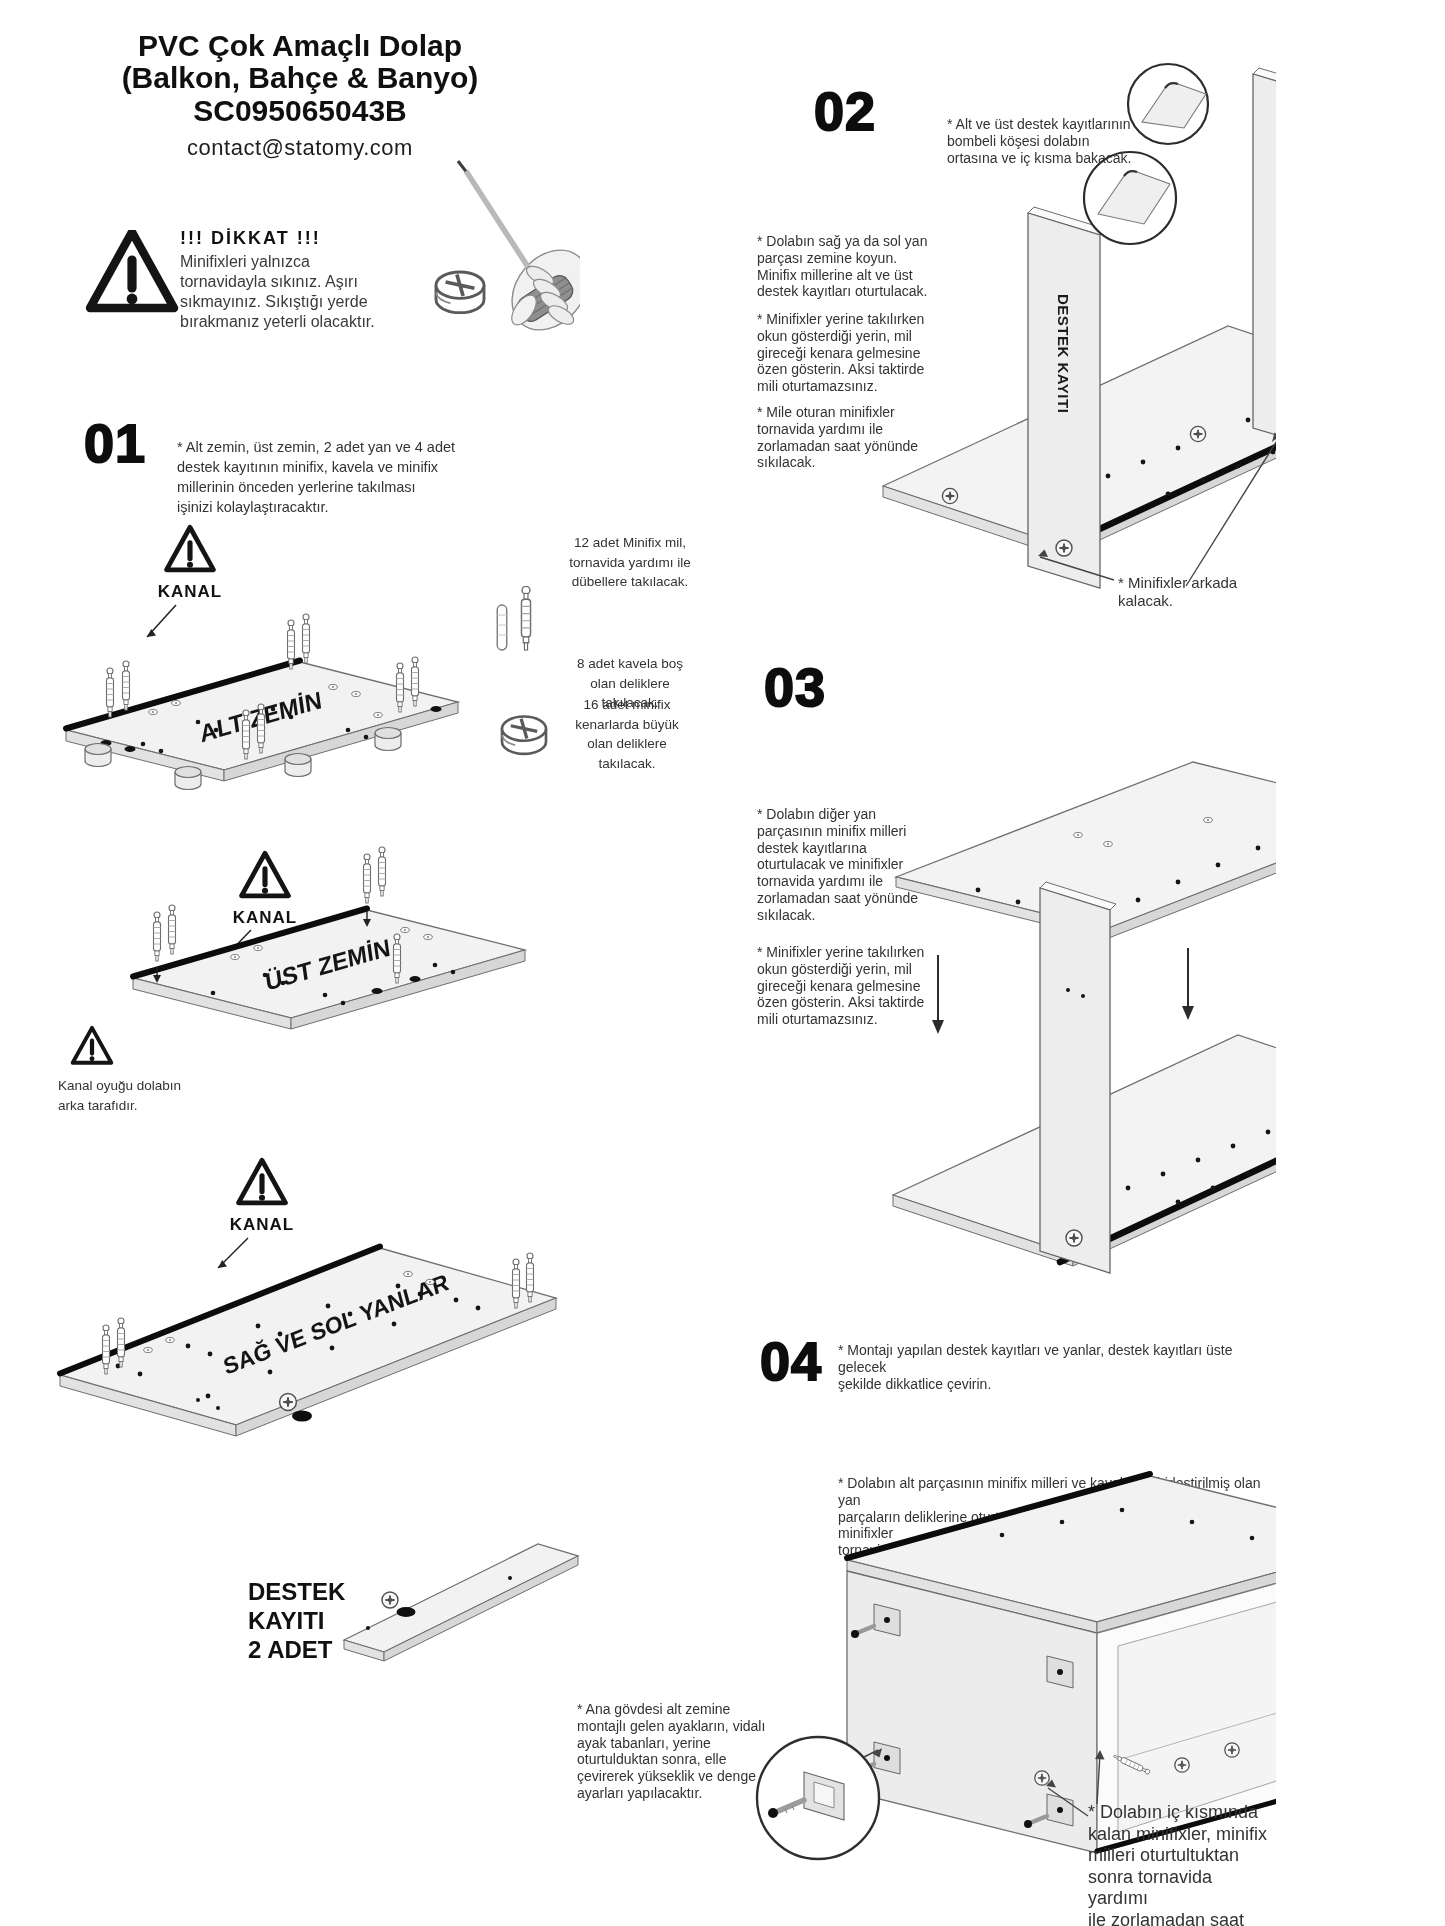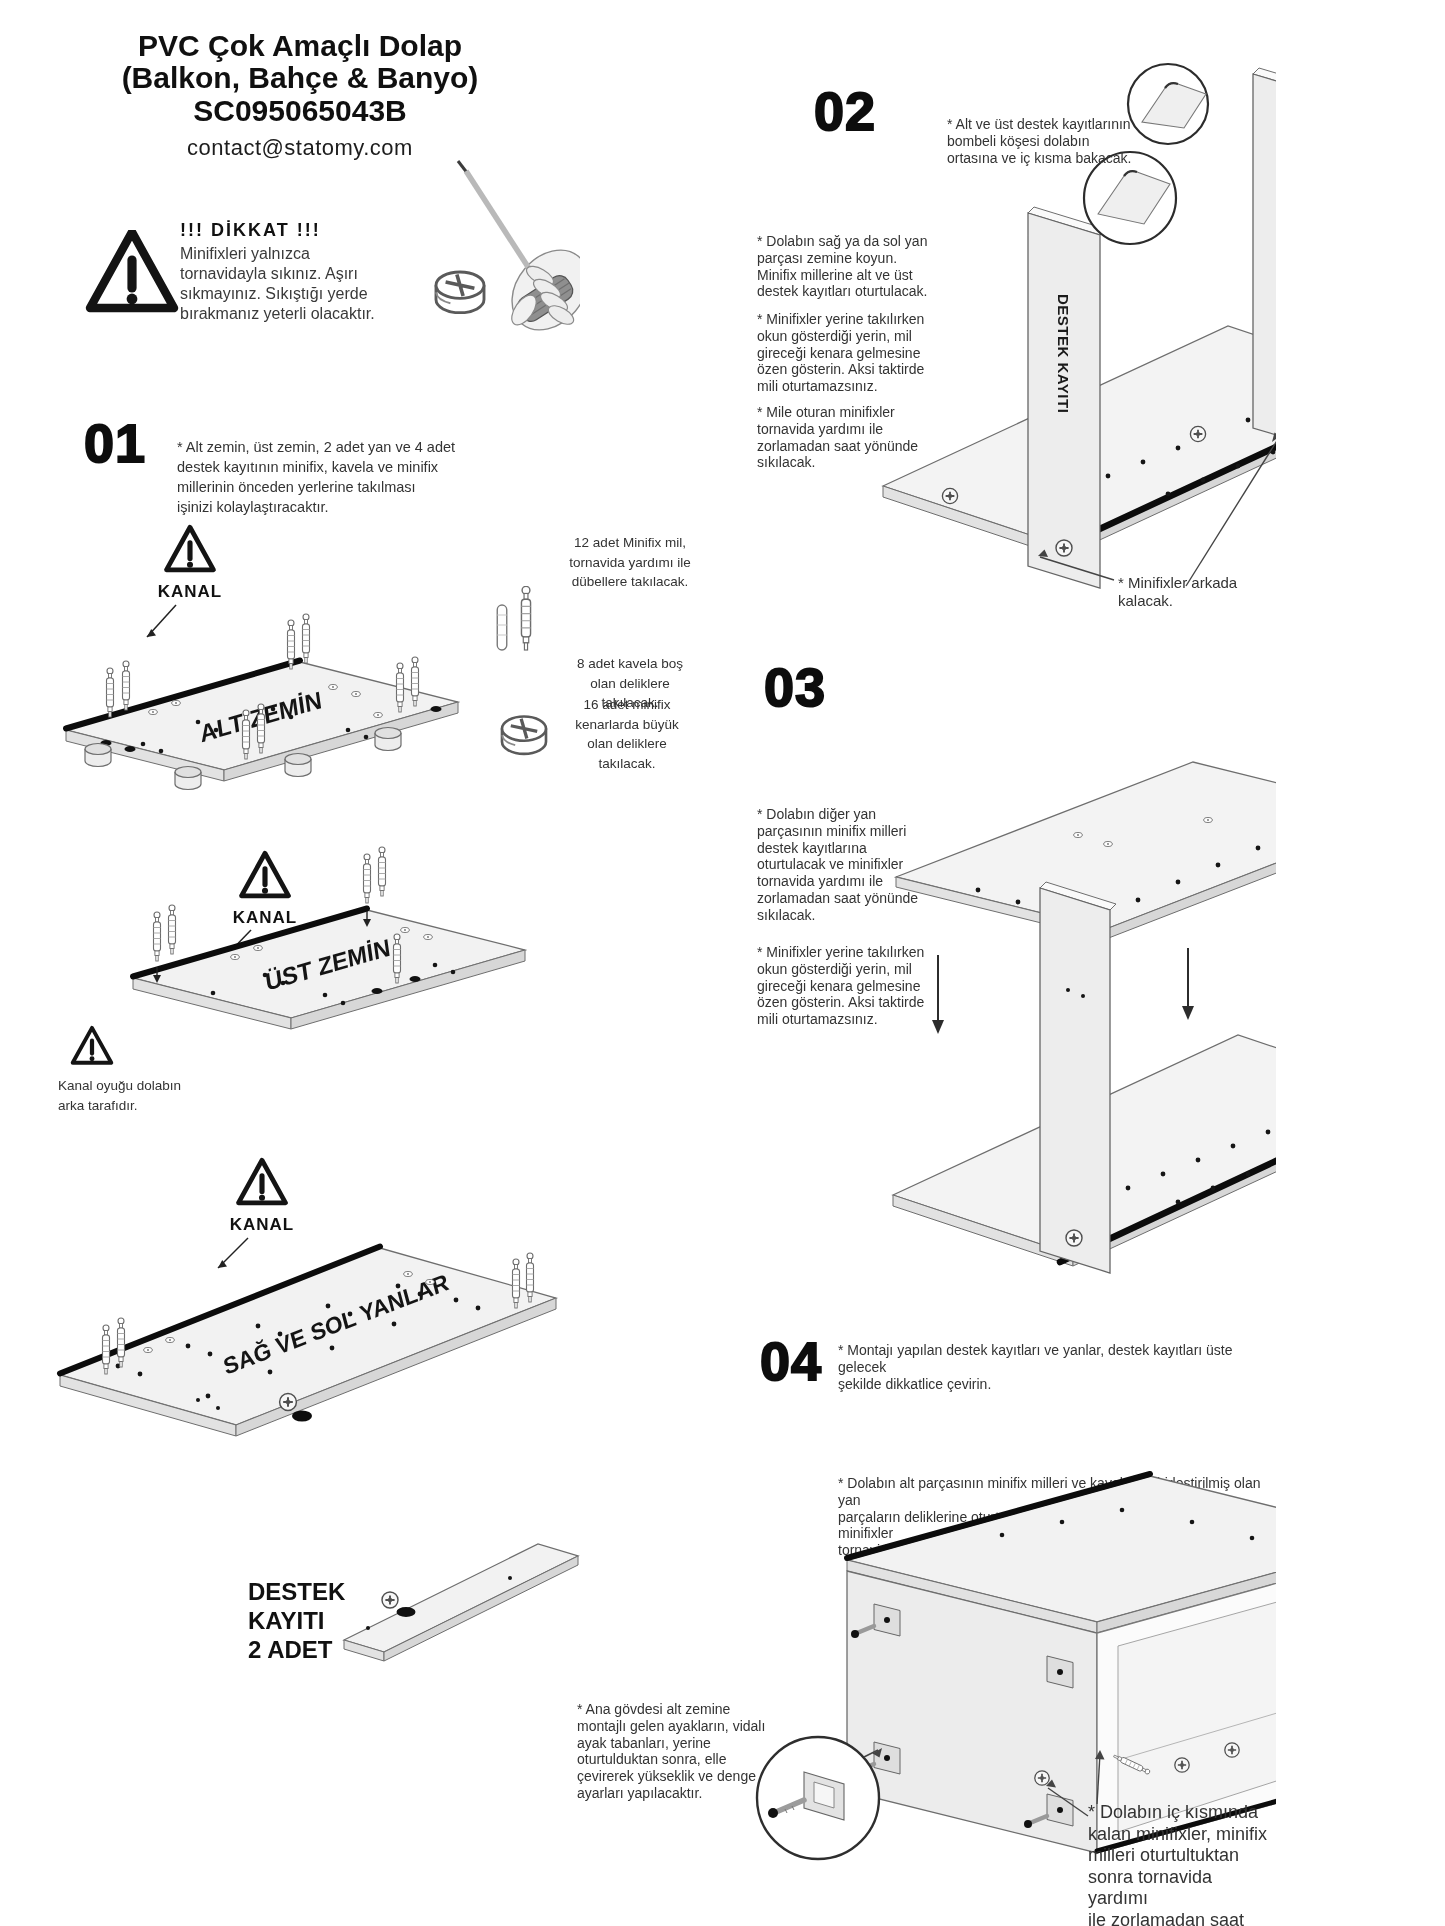--- a/index.html
+++ b/index.html
@@ -70,21 +70,21 @@
   <div class="abs" style="left:95px;top:30px;width:410px;">
     <div class="title">PVC Çok Amaçlı Dolap</div>
     <div class="title">(Balkon, Bahçe &amp; Banyo)</div>
     <div class="title">SC095065043B</div>
     <div class="email" style="margin-top:8px;">contact@statomy.com</div>
   </div>
 
   <svg class="abs" style="left:82px;top:230px;" width="100" height="92" viewBox="0 0 100 92">
     <use href="#g-warn" transform="translate(50,48) scale(2.0)"></use>
   </svg>
-  <div class="abs" style="left:180px;top:220px;width:230px;">
+  <div class="abs" style="left:180px;top:228px;width:230px;">
     <div class="dikkat-h">!!! DİKKAT !!!</div>
     <div class="dikkat-b pre">Minifixleri yalnızca
 tornavidayla sıkınız. Aşırı
 sıkmayınız. Sıkıştığı yerde
 bırakmanız yeterli olacaktır.</div>
   </div>
   <svg class="abs" style="left:430px;top:262px;" width="60" height="52" viewBox="0 0 60 52">
     <use href="#g-cam-iso" transform="translate(30,40) scale(2.4)"></use>
   </svg>
   <svg class="abs" style="left:448px;top:158px;" width="132" height="185" viewBox="0 0 132 185">

